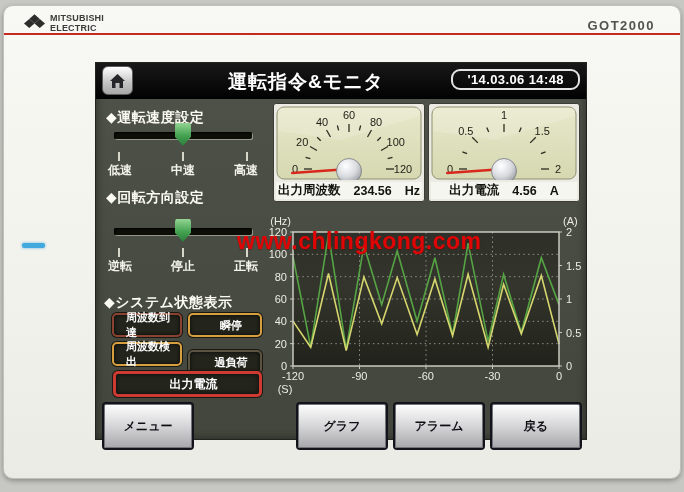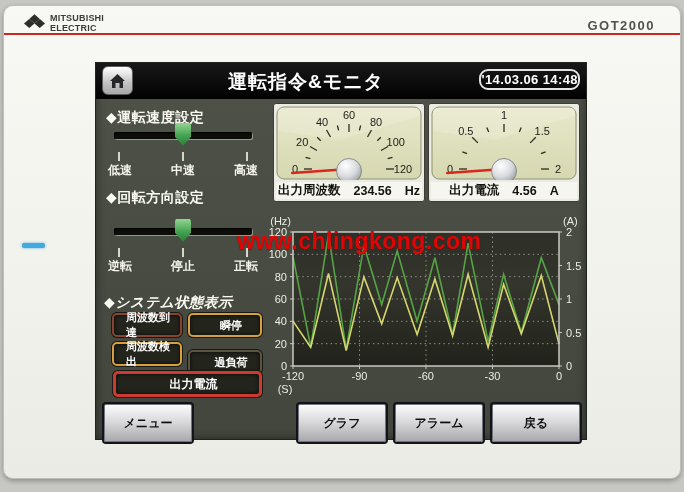--- a/index.html
+++ b/index.html
@@ -25,21 +25,21 @@
             border:1px solid #22221e; box-shadow:inset 0 0 8px rgba(0,0,0,.45); }
 
   .titlebar { position:absolute; left:0; top:0; width:100%; height:36px;
               background:linear-gradient(#181818,#020202); }
   .home-btn { position:absolute; left:6px; top:3px; width:31px; height:29px; border-radius:6px;
               background:linear-gradient(#ffffff,#c2c2c2 60%,#a8a8a8); border:1px solid #5d5d5d;
               display:flex; align-items:center; justify-content:center; cursor:pointer; }
   .title { position:absolute; left:60px; right:130px; top:6px; text-align:center; color:#fff;
            font-size:19px; font-weight:bold; letter-spacing:1px; }
   .clock { position:absolute; right:6px; top:6px; border:2px solid #e4e4e4; border-radius:9px;
-           padding:1px 0; color:#fff; font-size:13px; font-weight:bold; letter-spacing:.4px; }
+           padding:1px 14px; color:#fff; font-size:13px; font-weight:bold; letter-spacing:.4px; }
 
   .heading { position:absolute; color:#fafaf2; font-size:14px; font-weight:bold; letter-spacing:.5px; }
 
   
   .slider { position:absolute; left:18px; width:138px; height:26px; }
   .slider-track { position:absolute; left:0; right:0; top:10px; height:7px; background:#0e0e08;
                   border-radius:2px; cursor:pointer;
                   box-shadow:1px 1px 0 rgba(225,225,212,.5), inset 1px 1px 2px #000; }
   .slider-handle { position:absolute; left:calc(50% - 8px); top:1px; width:16px; height:23px; cursor:pointer;
                    background:linear-gradient(180deg,#93d493,#44a351 55%,#2c7b3a);
@@ -61,21 +61,21 @@
 
   
   .meter { position:absolute; top:40px; width:152px; height:99px; background:#ebebe3;
            border:1px solid #3d3d35; border-radius:3px; padding:2px; }
   .meter-label { margin-top:2px; height:17px; background:#f6f6f0; display:flex; align-items:center;
                  justify-content:center; gap:13px; font-size:12.5px; font-weight:bold; color:#14140e; }
   .gauge-face { width:146px; height:74px; }
 
   
   .chart { position:absolute; left:168px; top:152px; width:324px; height:186px; }
-  .footer-btn { position:absolute; top:341px; width:88px; height:38px; border-radius:2px; cursor:pointer;
+  .footer-btn { position:absolute; top:341px; width:88px; height:44px; border-radius:2px; cursor:pointer;
                 background:linear-gradient(#fcfcfc,#d6d6d8 50%,#a9a9ad);
                 border:1px solid #73737a; box-shadow:0 0 0 2px #13131b, inset 0 1px 0 #fff;
                 color:#0e0e12; font-size:12px; font-weight:bold; line-height:1.05;
                 display:flex; align-items:center; justify-content:center; 
                 white-space:pre-line; }
   .footer-btn.active { background:linear-gradient(#f3f9fe,#cbdcec 50%,#9bb8d2);
                        box-shadow:0 0 0 2px #2d4d73, inset 0 0 5px #84a9c8; font-size:10.5px; }
 
   .watermark { position:absolute; left:237px; top:228px; z-index:60; font-size:23px; font-weight:bold;
                color:#e00505; letter-spacing:.5px; text-shadow:0 1px 1px rgba(110,0,0,.45); }
@@ -138,21 +138,21 @@
           <i></i>
           <i></i>
           <i></i>
         </div>
       <div class="slider-labels" style="top:195px;">
         <span>逆転</span>
         <span>停止</span>
         <span>正転</span>
       </div>
 
-      <div class="heading" style="left:8px; top:231px;font-style:italic;">◆システム状態表示</div>
+      <div class="heading" style="left:8px; top:231px;">◆システム状態表示</div>
       <div class="status-btn" style="left: 16px; top: 250px; width: 70px; border-color: rgb(138, 67, 48);">周波数到達</div>
       <div class="status-btn" style="left: 92px; top: 250px; width: 74px; border-color: rgb(215, 159, 62);">瞬停</div>
       <div class="status-btn" style="left: 16px; top: 279px; width: 70px; border-color: rgb(215, 159, 62);">周波数検出</div>
       <div class="status-btn" style="left: 92px; top: 279px; width: 74px; border-color: rgb(92, 83, 64); margin-top: 8px;">過負荷</div>
       <div class="status-btn status-wide" style="left: 17px; top: 308px; width: 149px; border-color: rgb(205, 58, 49);">出力電流</div>
 
       <div class="meter" style="left:177px;">
         <div class="gauge-face" id="gauge-0"><svg width="146" height="74" viewBox="0 0 146 74">
               <defs>
                 <linearGradient id="gf0" x1="0" y1="0" x2="0" y2="1">

